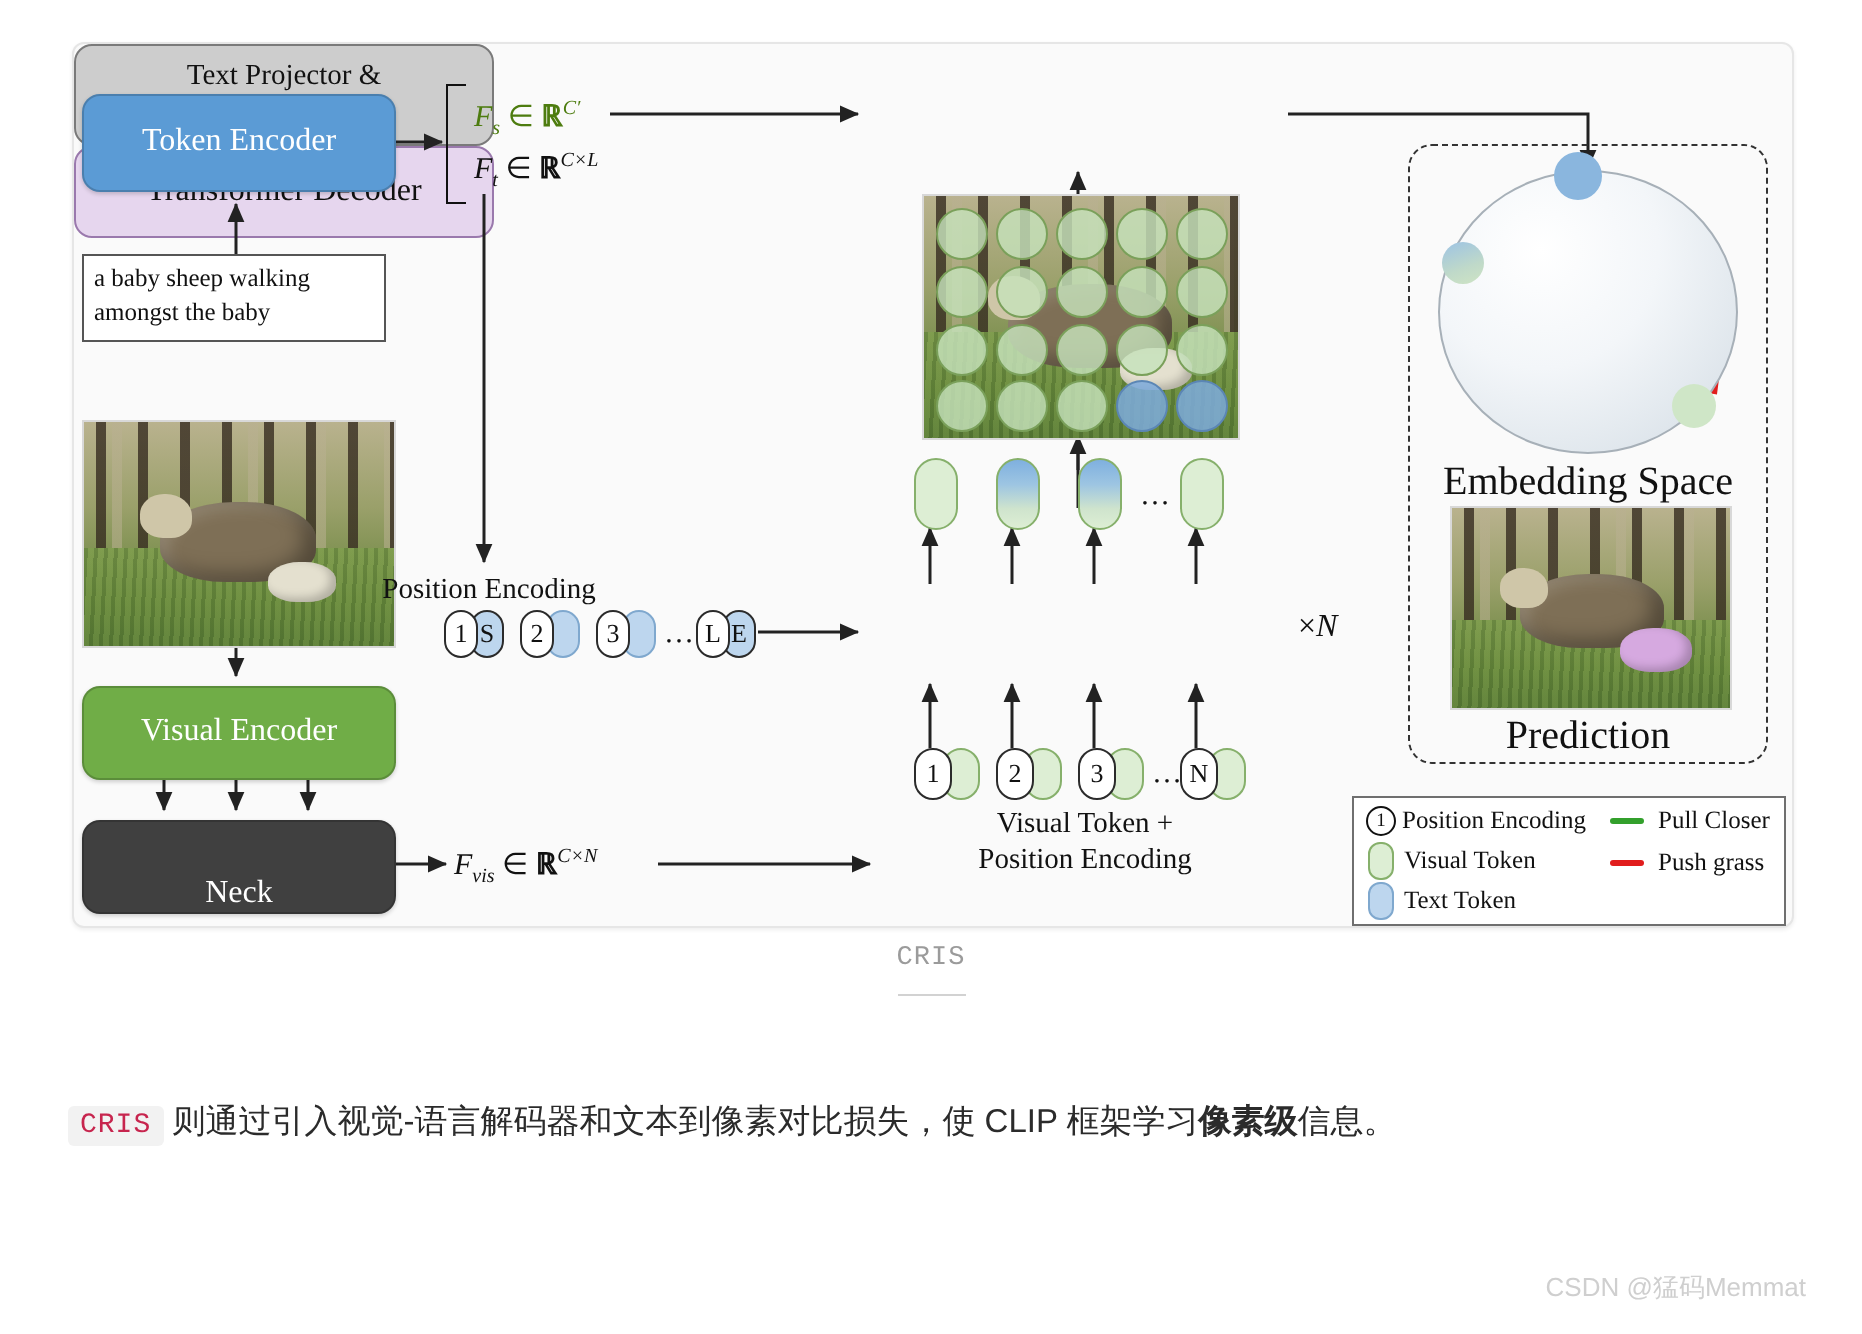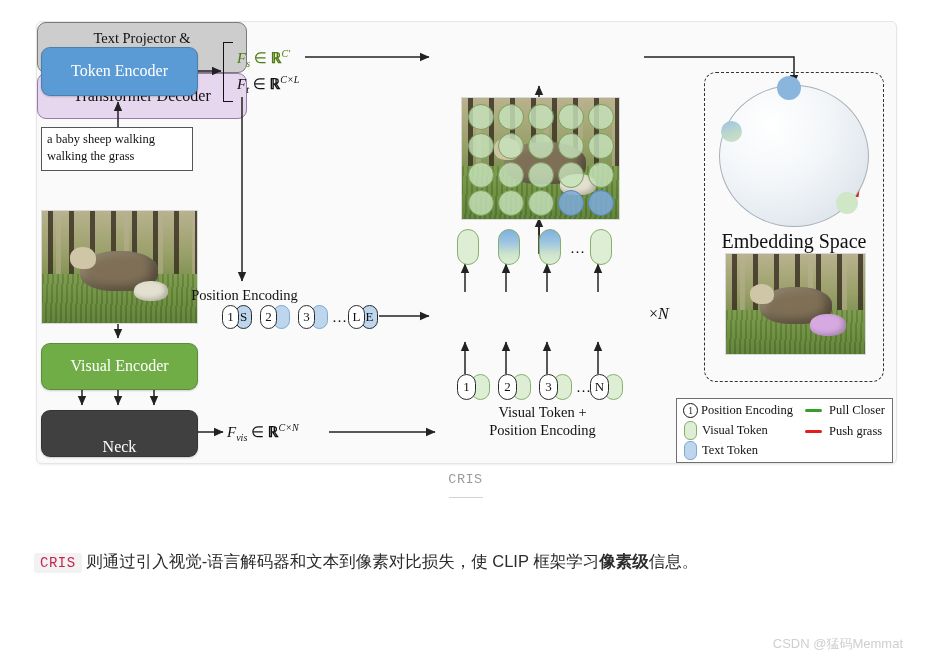--- a/index.html
+++ b/index.html
@@ -221,21 +221,21 @@
     <path d="M755,80 C718,84 698,108 700,134" stroke="#33a02c" stroke-width="3" fill="none" marker-end="url(#ahg)"></path>
 
     <path d="M820,175 C826,142 806,98 772,80" stroke="#e11d1d" stroke-width="3" fill="none" marker-end="url(#ahr)"></path>
   </svg>
 
   <div class="encbox" id="text-encoder">
     <span>Token Encoder</span>
   </div>
 
   <div class="abs" id="prompt-box">
-    <span>a baby sheep walking walking the grass</span>
+    <span>a baby sheep walking amongst the baby</span>
   </div>
 
   <div class="photo" style="left:4px;top:188px;width:155px;height:112px;border:1px solid #d8d8d8;">
     <div class="sky"></div>
     <div class="trees"></div>
     <div class="grass"></div>
     <div class="ewe" style="left:38px;top:40px;width:78px;height:40px;"></div>
     <div class="ewe-head" style="left:28px;top:36px;width:26px;height:22px;"></div>
     <div class="lamb" style="left:92px;top:70px;width:34px;height:20px;"></div>
   </div>
@@ -389,20 +389,21 @@
     <div class="lbl-center" style="left:0;top:157px;">Embedding Space</div>
 
     <div class="photo" style="left:20px;top:180px;width:139px;height:100px;border:1px solid #d8d8d8;">
       <div class="sky"></div>
       <div class="trees"></div>
       <div class="grass"></div>
       <div class="ewe" style="left:34px;top:33px;width:72px;height:37px;"></div>
       <div class="ewe-head" style="left:24px;top:30px;width:24px;height:20px;"></div>
       <div class="lamb pred" style="left:84px;top:60px;width:36px;height:22px;"></div>
     </div>
+    <div class="lbl-center" style="left:0;top:284px;">Prediction</div>
   </div>
 
   <div class="abs" id="legend">
     <div class="lg-row" style="left:6px;top:4px;">
       <span class="lg-circ">
           <span>1</span>
         </span>
       <span>Position Encoding</span>
     </div>
     <div class="lg-row" style="left:7px;top:22px;">

